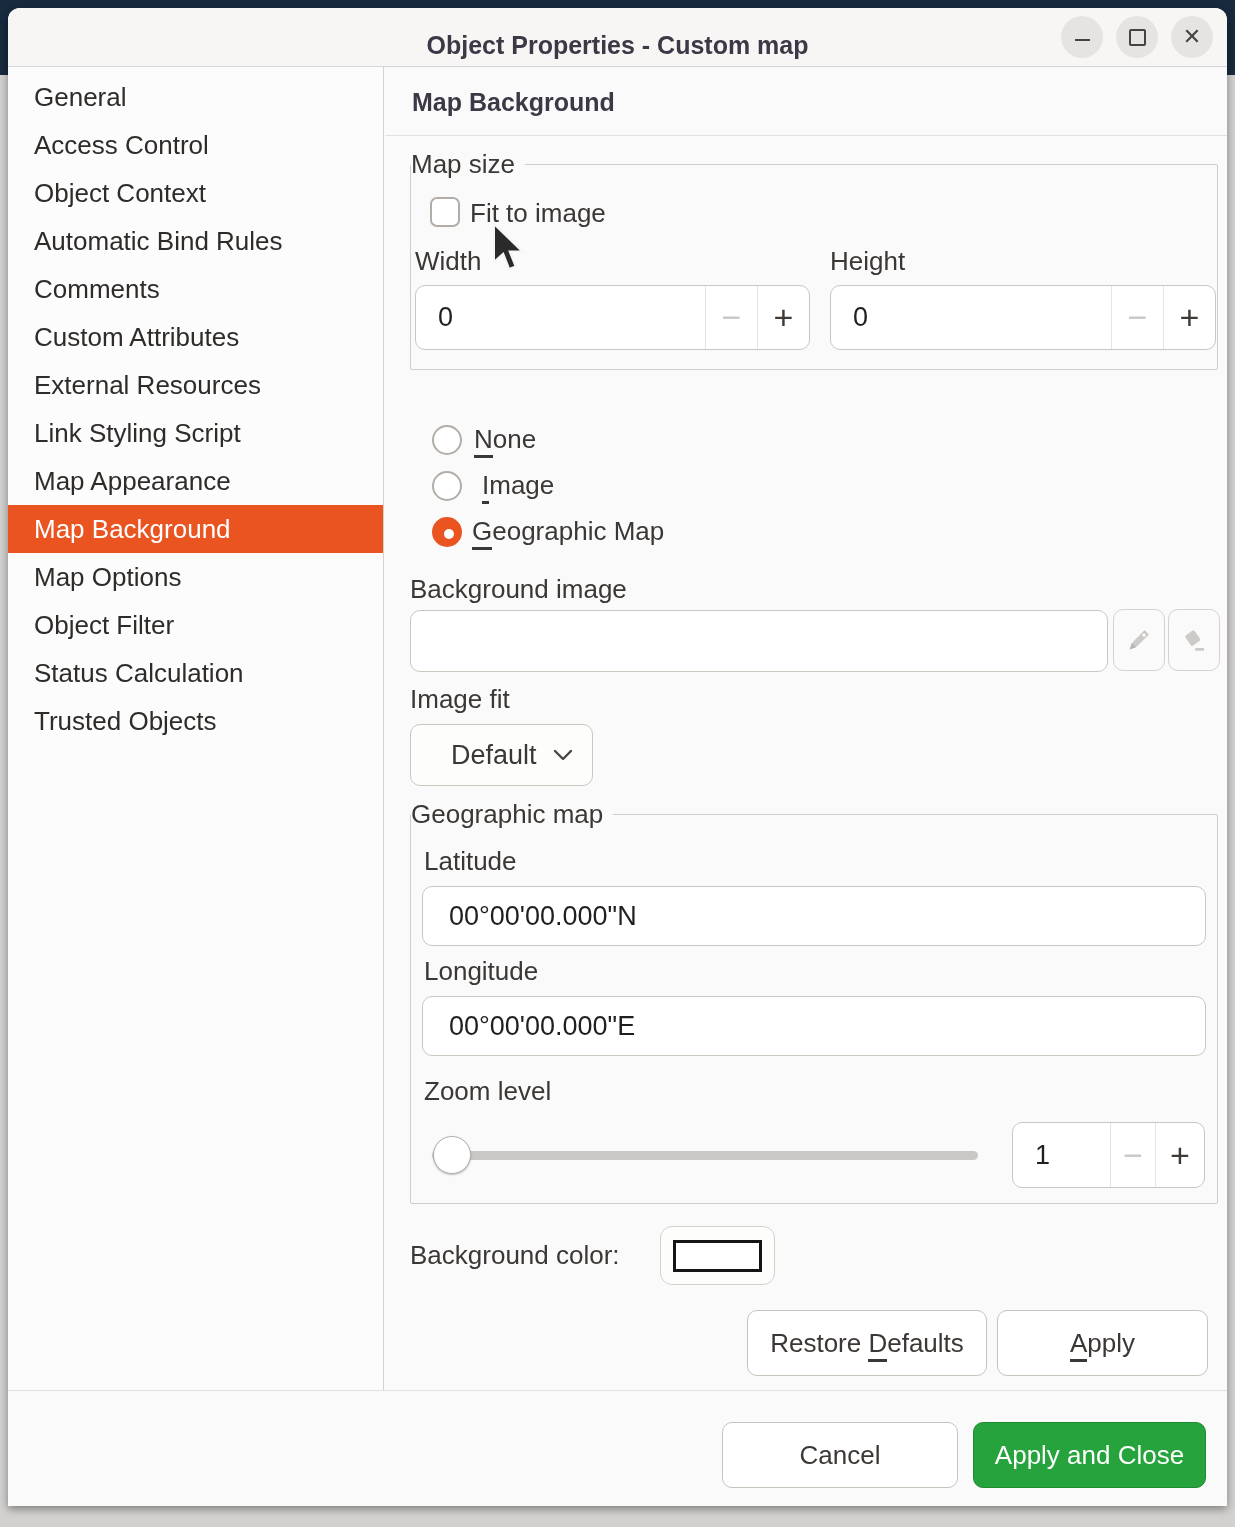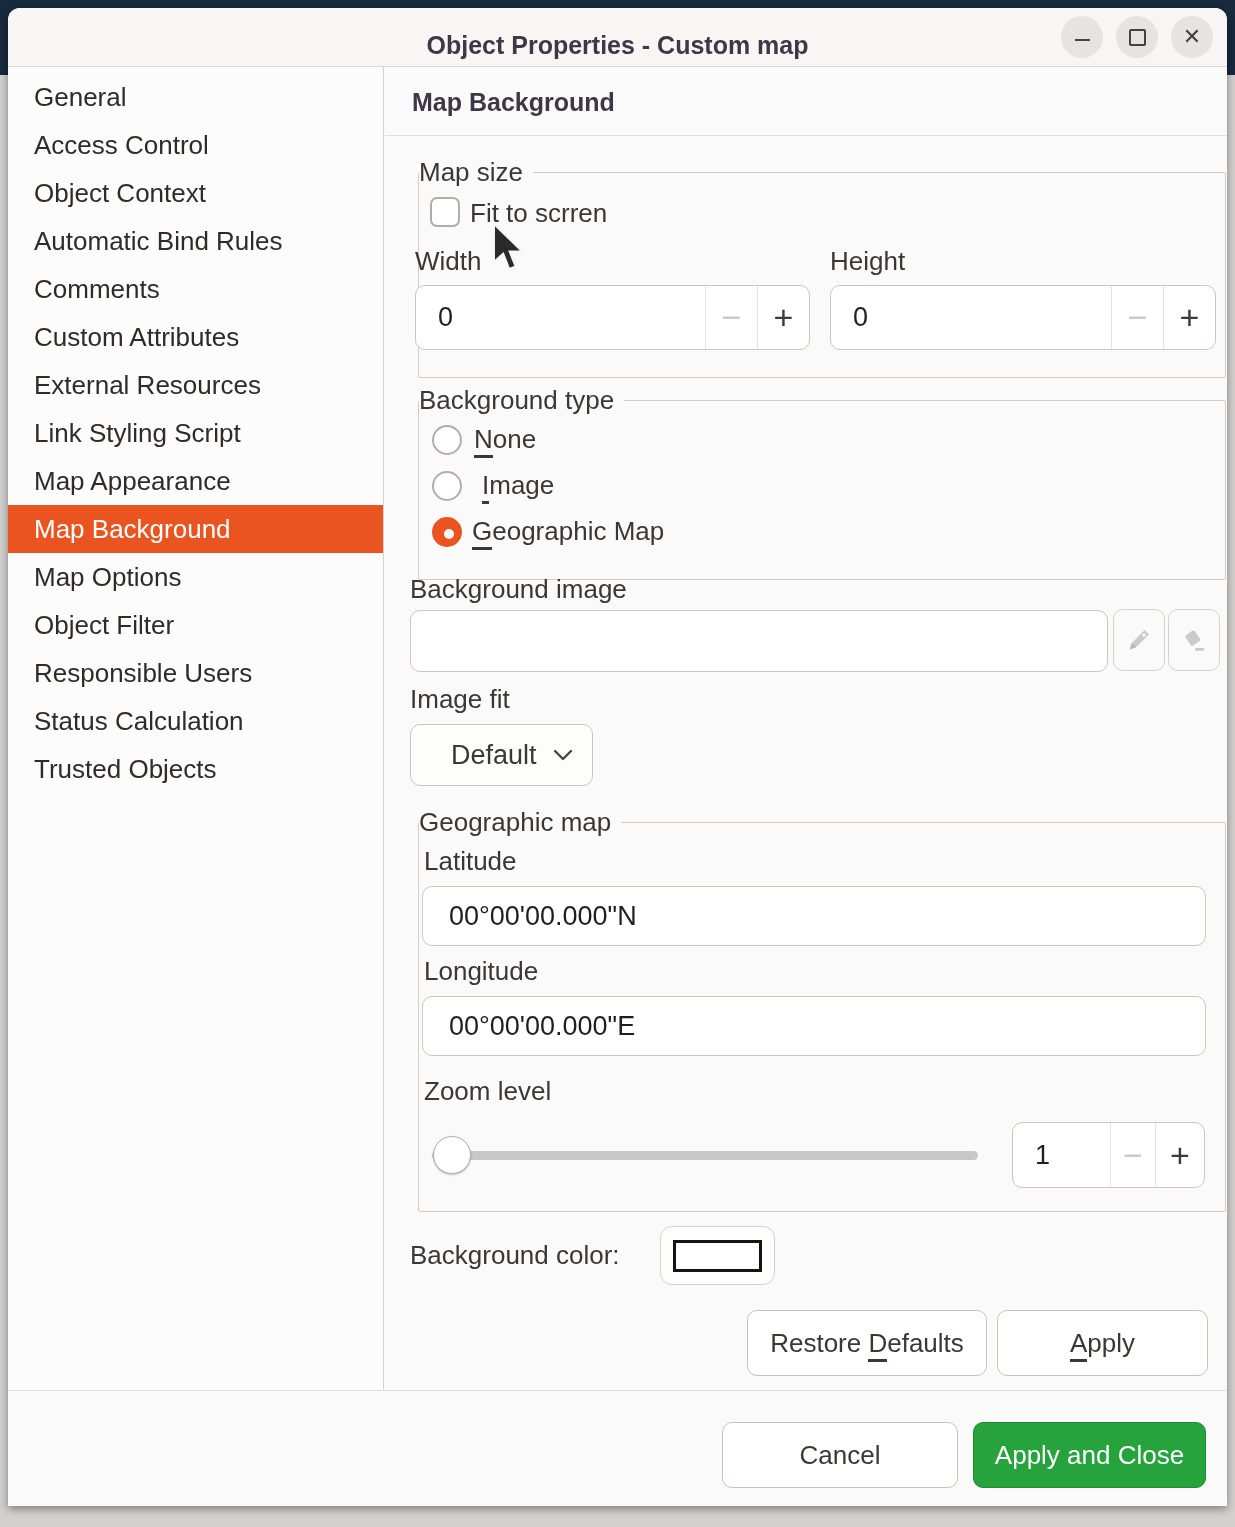--- a/index.html
+++ b/index.html
@@ -23,21 +23,21 @@
   .sidebar{position:absolute;left:0;top:59px;width:376px;height:1323px;background:#fcfcfc;
            border-right:1px solid #d4d1ce;box-sizing:border-box;padding-top:6px;}
   .side-item{height:48px;line-height:48px;padding-left:26px;font-size:26px;color:#2e2b28;
              white-space:nowrap;cursor:default;}
   .side-item.selected{background:#e95420;color:#ffffff;}
   
   .panel-header{position:absolute;left:404px;top:80px;font-size:25px;font-weight:bold;color:#3d3846;}
   .hdiv{position:absolute;background:#e3e1df;height:1px;}
   .hdr-div{left:377px;top:127px;width:842px;}
   .foot-div{left:0;top:1382px;width:1219px;}
-  fieldset{position:absolute;margin:8px;padding:0;border:1px solid #d2cdc8;border-radius:2px;
+  fieldset{position:absolute;margin:0;padding:0;border:1px solid #d2cdc8;border-radius:2px;
            background:transparent;box-sizing:border-box;}
   legend{margin-left:0;padding:0 10px 0 0;font-size:26px;color:#3b3735;line-height:28px;}
   .fs-mapsize{left:402px;top:142px;width:808px;height:220px;}
   .fs-bgtype{left:402px;top:370px;width:808px;height:194px;}
   .fs-geo{left:402px;top:792px;width:808px;height:404px;}
   .lbl{position:absolute;font-size:26px;color:#3b3735;white-space:nowrap;}
   
   .checkbox{position:absolute;left:422px;top:189px;width:30px;height:30px;background:#ffffff;
             border:2px solid #b3ada7;border-radius:7px;box-sizing:border-box;}
   
@@ -124,33 +124,32 @@
         <div class="side-item">Object Context</div>
         <div class="side-item">Automatic Bind Rules</div>
         <div class="side-item">Comments</div>
         <div class="side-item">Custom Attributes</div>
         <div class="side-item">External Resources</div>
         <div class="side-item">Link Styling Script</div>
         <div class="side-item">Map Appearance</div>
         <div class="side-item selected">Map Background</div>
         <div class="side-item">Map Options</div>
         <div class="side-item">Object Filter</div>
-        <div class="side-item">Responsible Users</div>
         <div class="side-item">Status Calculation</div>
         <div class="side-item">Trusted Objects</div>
       </div>
 
     <div class="panel-header">Map Background</div>
     <div class="hdiv hdr-div"></div>
 
     <fieldset class="fs-mapsize">
       <legend>Map size</legend>
     </fieldset>
     <div class="checkbox"></div>
-    <div class="lbl" style="left:462px;top:190px;">Fit to scrren</div>
+    <div class="lbl" style="left:462px;top:190px;">Fit to image</div>
     <div class="lbl" style="left:407px;top:238px;">Width</div>
     <div class="lbl" style="left:822px;top:238px;">Height</div>
 
     <div class="spin spin-w">
       <div class="spin-val">0</div>
       <div class="spin-sep"></div>
       <button class="spin-btn dim">−</button>
       <div class="spin-sep"></div>
       <button class="spin-btn">+</button>
     </div>
@@ -159,23 +158,20 @@
       <div class="spin-sep"></div>
       <button class="spin-btn dim">−</button>
       <div class="spin-sep"></div>
       <button class="spin-btn">+</button>
     </div>
 
     <svg class="cursor" width="34" height="52" viewBox="0 0 17 26">
       <path d="M1 1 L1 20 L5.6 15.8 L8.6 23.5 L11.8 22.2 L8.8 14.7 L15 14.7 Z" fill="#2a2a2a" stroke="#f5f5f5" stroke-width="1"></path>
     </svg>
 
-    <fieldset class="fs-bgtype">
-      <legend>Background type</legend>
-    </fieldset>
     <div class="radio-row" style="top:416px;gap:12px;">
       <div class="radio"></div>
       <div class="radio-lbl"><span class="mn">N</span><span>one</span></div>
     </div>
     <div class="radio-row" style="top:462px;gap:20px;">
       <div class="radio"></div>
       <div class="radio-lbl"><span class="mn">I</span><span>mage</span></div>
     </div>
     <div class="radio-row" style="top:508px;">
       <div class="radio selected"></div>

